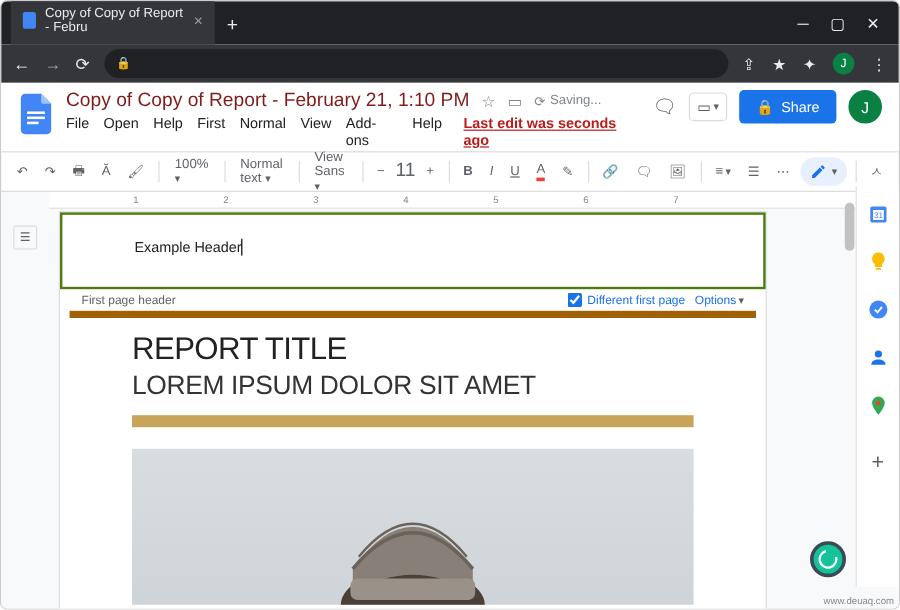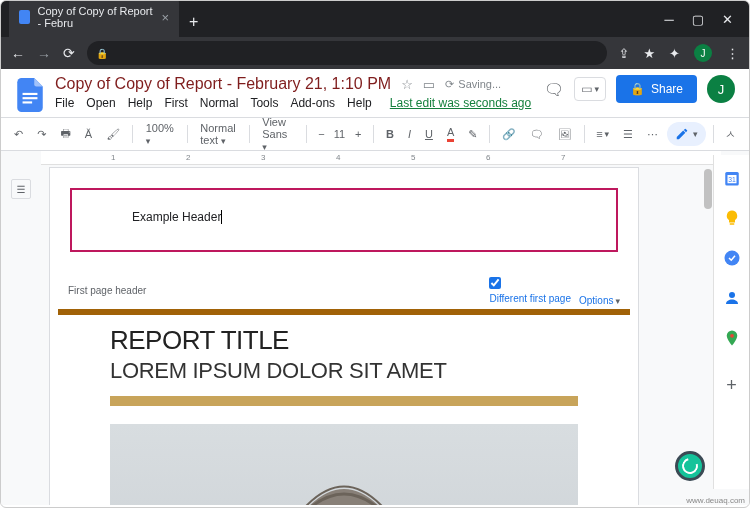--- a/index.html
+++ b/index.html
@@ -26,51 +26,51 @@
 .docs-header { background: #fff; padding: 6px 14px 2px 14px; display: flex; align-items: flex-start; gap: 10px; border-bottom: none; }
 .docs-logo { width: 30px; height: 40px; display: flex; align-items: center; justify-content: center; }
 .docs-logo svg { width: 26px; height: 34px; }
 .title-area { flex: 1; }
 .title-row { display: flex; align-items: center; gap: 10px; }
 .doc-title { font-size: 16px; color: #7f1d1d; }
 .star { color: #80868b; font-size: 13px; }
 .move { color: #80868b; font-size: 13px; }
 .saving { color: #80868b; font-size: 11px; display: flex; align-items: center; gap: 4px; }
 .menu-row { display: flex; gap: 12px; font-size: 12px; color: #202124; padding-top: 3px; align-items: flex-start; }
-.menu-row .last-edit { color: #15803d; text-decoration: underline; margin-left: 6px; }
+.menu-row .last-edit { color: #b91c1c; text-decoration: underline; margin-left: 6px; font-weight: bold; }
 .header-right { display: flex; align-items: center; gap: 10px; }
 .hr-icon { color: #5f6368; font-size: 16px; }
 .present-btn { border: 1px solid #dadce0; border-radius: 4px; padding: 4px 6px; display: flex; align-items: center; gap: 2px; color: #5f6368; font-size: 12px; }
 .share-btn { background: #1a73e8; color: #fff; border-radius: 4px; padding: 7px 14px; font-size: 12px; font-weight: 500; display: flex; align-items: center; gap: 6px; }
 .avatar-lg { width: 28px; height: 28px; border-radius: 50%; background: #0b8043; color: #fff; display: flex; align-items: center; justify-content: center; font-size: 13px; }
 
 
 .toolbar { border-top: 1px solid #dadce0; border-bottom: 1px solid #dadce0; height: 34px; display: flex; align-items: center; padding: 0 8px; gap: 4px; font-size: 11px; color: #5f6368; }
 .tb-btn { padding: 4px 5px; border-radius: 2px; display: flex; align-items: center; gap: 2px; }
 .tb-sep { width: 1px; height: 18px; background: #dadce0; margin: 0 3px; }
 .tb-sel { border: none; background: transparent; font-size: 11px; color: #5f6368; padding: 4px 6px; }
-.tb-num { width: 24px; text-align: left; border: none; font-size: 11px; }
+.tb-num { width: 24px; text-align: left; border: none; font-size: 16px; }
 .editing { background: #e8f0fe; border-radius: 14px; padding: 5px 8px; margin-left: auto; display: flex; align-items: center; gap: 4px; }
 .editing svg { width: 14px; height: 14px; }
 .chev { font-size: 9px; color: #5f6368; }
 
 
 .doc-container { position: relative; background: #f8f9fa; height: calc(508px - 36px - 32px - 52px - 34px); overflow: hidden; }
 .ruler { height: 14px; background: #fff; border-bottom: 1px solid #e0e0e0; margin: 0 28px 0 40px; position: relative; font-size: 8px; color: #80868b; }
 .ruler-mark { position: absolute; top: 2px; }
 .outline-toggle { position: absolute; left: 10px; top: 28px; width: 20px; height: 20px; border: 1px solid #dadce0; border-radius: 2px; display: flex; align-items: center; justify-content: center; color: #5f6368; font-size: 10px; }
 .page { background: #fff; width: 590px; margin: 2px 0 0 48px; border: 1px solid #dadce0; position: relative; min-height: 400px; }
-.header-zone { border: 2px solid #be185d; margin: 20px; padding: 20px 60px 26px 60px; font-size: 12px; color: #202124; position: relative; }
+.header-zone { border: 2px solid #4d7c0f; margin: 0; padding: 20px 60px 26px 60px; font-size: 12px; color: #202124; position: relative; }
 .cursor { border-right: 1px solid #000; animation: blink 1s infinite; }
 @keyframes blink { 50% { border-color: transparent; } }
 .header-bar { display: flex; align-items: center; font-size: 10px; padding: 3px 10px; color: #5f6368; border-bottom: 6px solid #a16207; margin: 0 8px; gap: 8px; }
 .header-bar .hlabel { font-weight: normal; }
-.diff-first { display: flex; align-items: flex-start; gap: 4px; color: #1a73e8; margin-left: auto; flex-direction: column; }
+.diff-first { display: flex; align-items: flex-end; gap: 4px; color: #1a73e8; margin-left: auto; }
 .diff-first input { accent-color: #1a73e8; width: 12px; height: 12px; }
-.options-btn { color: #1a73e8; display: flex; align-items: center; gap: 2px; margin-top: 20px; }
+.options-btn { color: #1a73e8; display: flex; align-items: center; gap: 2px; }
 .body-content { padding: 10px 60px; }
 .rtitle { font-family: 'Arial Narrow', Arial; font-size: 26px; font-weight: 400; color: #222; letter-spacing: -0.5px; font-stretch: condensed; }
 .rsub { font-family: 'Arial Narrow', Arial; font-size: 22px; font-weight: 300; color: #333; letter-spacing: -0.3px; margin-top: 2px; font-stretch: condensed; }
 .gold-bar { height: 10px; background: #c8a45a; margin-top: 12px; }
 .photo { margin-top: 18px; height: 130px; background: linear-gradient(180deg, #d8dde0 0%, #cfd4d8 100%); position: relative; overflow: hidden; }
 .beanie { position: absolute; left: 50%; bottom: -20px; transform: translateX(-50%); }
 
 
 .side-panel { position: absolute; right: 0; top: 154px; width: 36px; bottom: 18px; background: #fff; border-left: 1px solid #e0e0e0; display: flex; flex-direction: column; align-items: center; gap: 22px; padding-top: 14px; }
 .side-ic { width: 18px; height: 18px; }
@@ -139,21 +139,21 @@
         <span>⟳</span>
         <span>Saving...</span>
       </span>
     </div>
     <div class="menu-row">
       <span>File</span>
       <span>Open</span>
       <span>Help</span>
       <span>First</span>
       <span>Normal</span>
-      <span>Tools</span>
+      <span>View</span>
       <span>Add-ons</span>
       <span>Help</span>
       <span class="last-edit">Last edit was seconds ago</span>
     </div>
   </div>
   <div class="header-right">
     <span class="hr-icon">🗨</span>
     <div class="present-btn">
       <span>▭</span>
       <span class="chev">▾</span>

